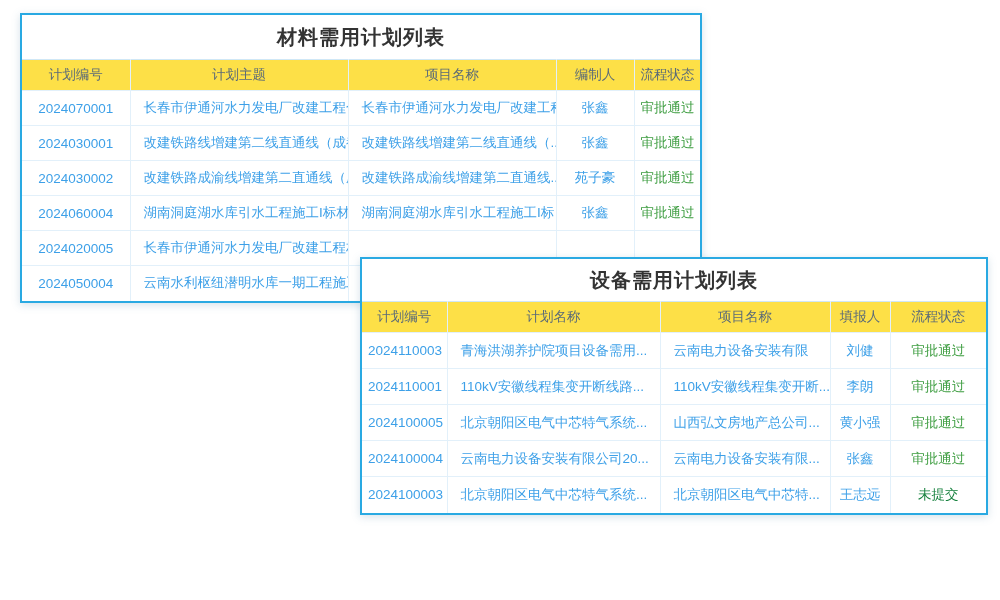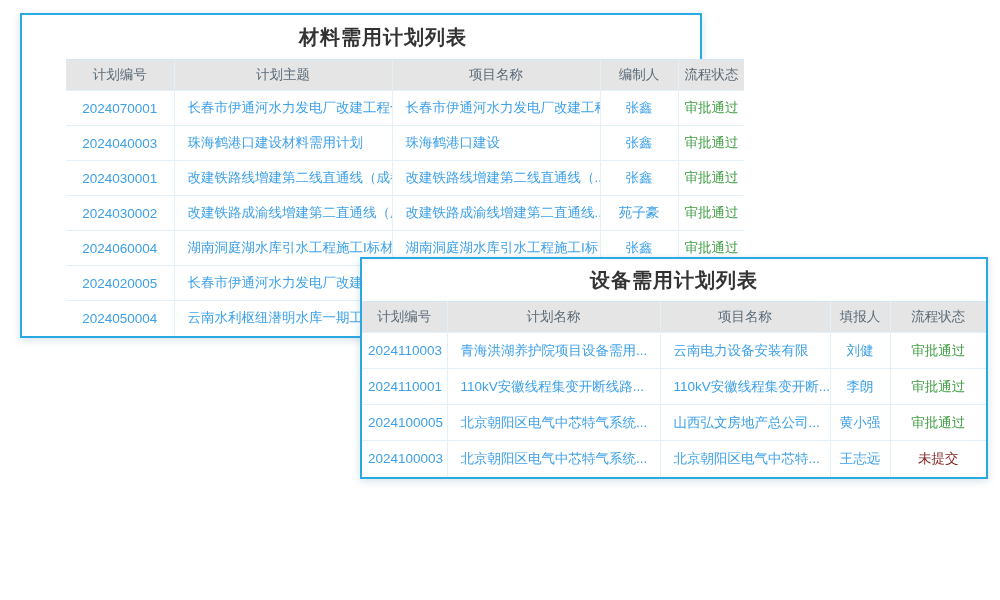--- a/index.html
+++ b/index.html
@@ -9,21 +9,21 @@
     background: #ffffff;
     font-family: "Liberation Sans", "DejaVu Sans", sans-serif;
     overflow: hidden;
   }
   .panel {
     position: absolute;
     background: #ffffff;
     border: 2px solid #29a9e2;
     box-shadow: 0 2px 8px rgba(90, 140, 170, 0.25);
   }
-  .panel-1 { left: 20px; top: 13px; width: 682px; z-index: 1; padding-left: 44px; }
+  .panel-1 { left: 20px; top: 13px; width: 682px; z-index: 1; }
   .panel-2 { left: 360px; top: 257px; width: 628px; z-index: 2; }
   .panel-title {
     text-align: center;
     font-weight: bold;
     font-size: 20px;
     color: #333333;
     letter-spacing: 1px;
   }
   .panel-1 .panel-title { height: 44px; line-height: 44px; }
   .panel-2 .panel-title { height: 42px; line-height: 42px; }
@@ -33,21 +33,21 @@
     width: 100%;
   }
   th, td {
     border: 1px solid #e2f0fa;
     white-space: nowrap;
     overflow: hidden;
     font-weight: normal;
     padding: 0 6px;
   }
   th {
-    background: #e5e5e5;
+    background: #fde047;
     color: #5a6a78;
     font-size: 13.5px;
     height: 31px;
     text-align: center;
   }
   td {
     color: #3da0e8;
     font-size: 13.5px;
     text-align: center;
     background: #ffffff;
@@ -81,27 +81,20 @@
           <th>项目名称</th>
           <th>编制人</th>
           <th>流程状态</th>
         </tr>
       </thead>
       <tbody>
         <tr>
           <td>2024070001</td>
           <td class="al">长春市伊通河水力发电厂改建工程合...</td>
           <td class="al">长春市伊通河水力发电厂改建工程</td>
-          <td>张鑫</td>
-          <td style="color: rgb(63, 158, 66);">审批通过</td>
-        </tr>
-        <tr>
-          <td>2024040003</td>
-          <td class="al">珠海鹤港口建设材料需用计划</td>
-          <td class="al">珠海鹤港口建设</td>
           <td>张鑫</td>
           <td style="color: rgb(63, 158, 66);">审批通过</td>
         </tr>
         <tr>
           <td>2024030001</td>
           <td class="al">改建铁路线增建第二线直通线（成都...</td>
           <td class="al">改建铁路线增建第二线直通线（...</td>
           <td>张鑫</td>
           <td style="color: rgb(63, 158, 66);">审批通过</td>
         </tr>
@@ -172,21 +165,28 @@
           <td style="color: rgb(63, 158, 66);">审批通过</td>
         </tr>
         <tr>
           <td>2024100005</td>
           <td class="al">北京朝阳区电气中芯特气系统...</td>
           <td class="al">山西弘文房地产总公司...</td>
           <td>黄小强</td>
           <td style="color: rgb(63, 158, 66);">审批通过</td>
         </tr>
         <tr>
+          <td>2024100004</td>
+          <td class="al">云南电力设备安装有限公司20...</td>
+          <td class="al">云南电力设备安装有限...</td>
+          <td>张鑫</td>
+          <td style="color: rgb(63, 158, 66);">审批通过</td>
+        </tr>
+        <tr>
           <td>2024100003</td>
           <td class="al">北京朝阳区电气中芯特气系统...</td>
           <td class="al">北京朝阳区电气中芯特...</td>
           <td>王志远</td>
-          <td style="color: #7f1d1d;">未提交</td>
+          <td style="color: #15803d;">未提交</td>
         </tr>
       </tbody>
     </table>
 </div>
 
 </body></html>

